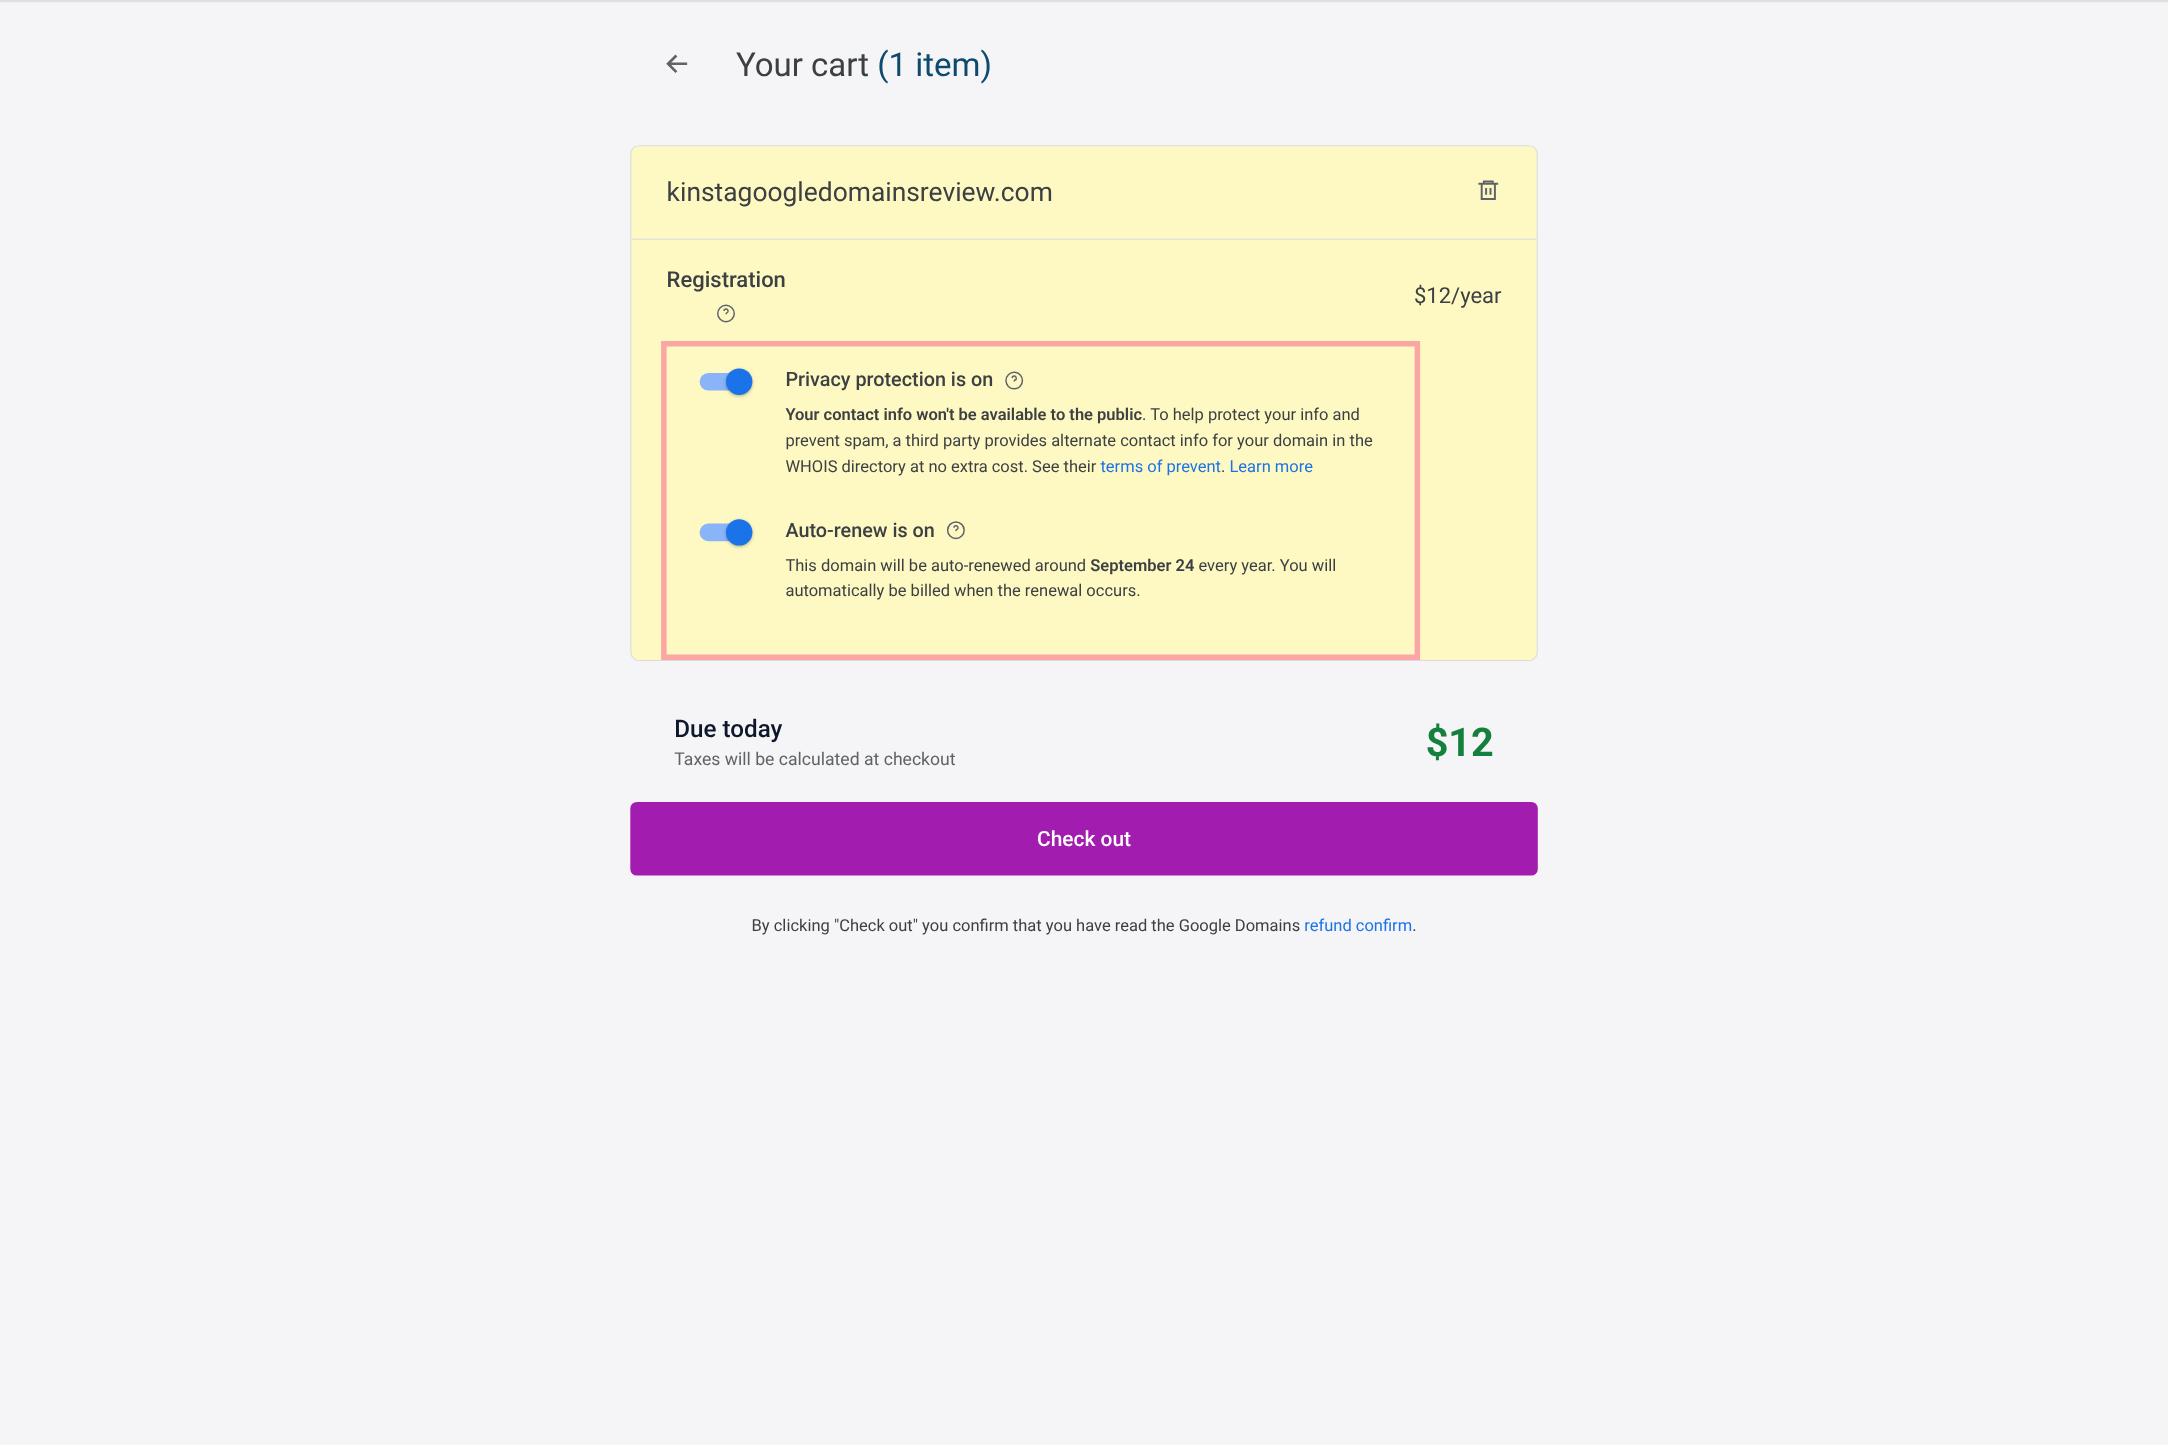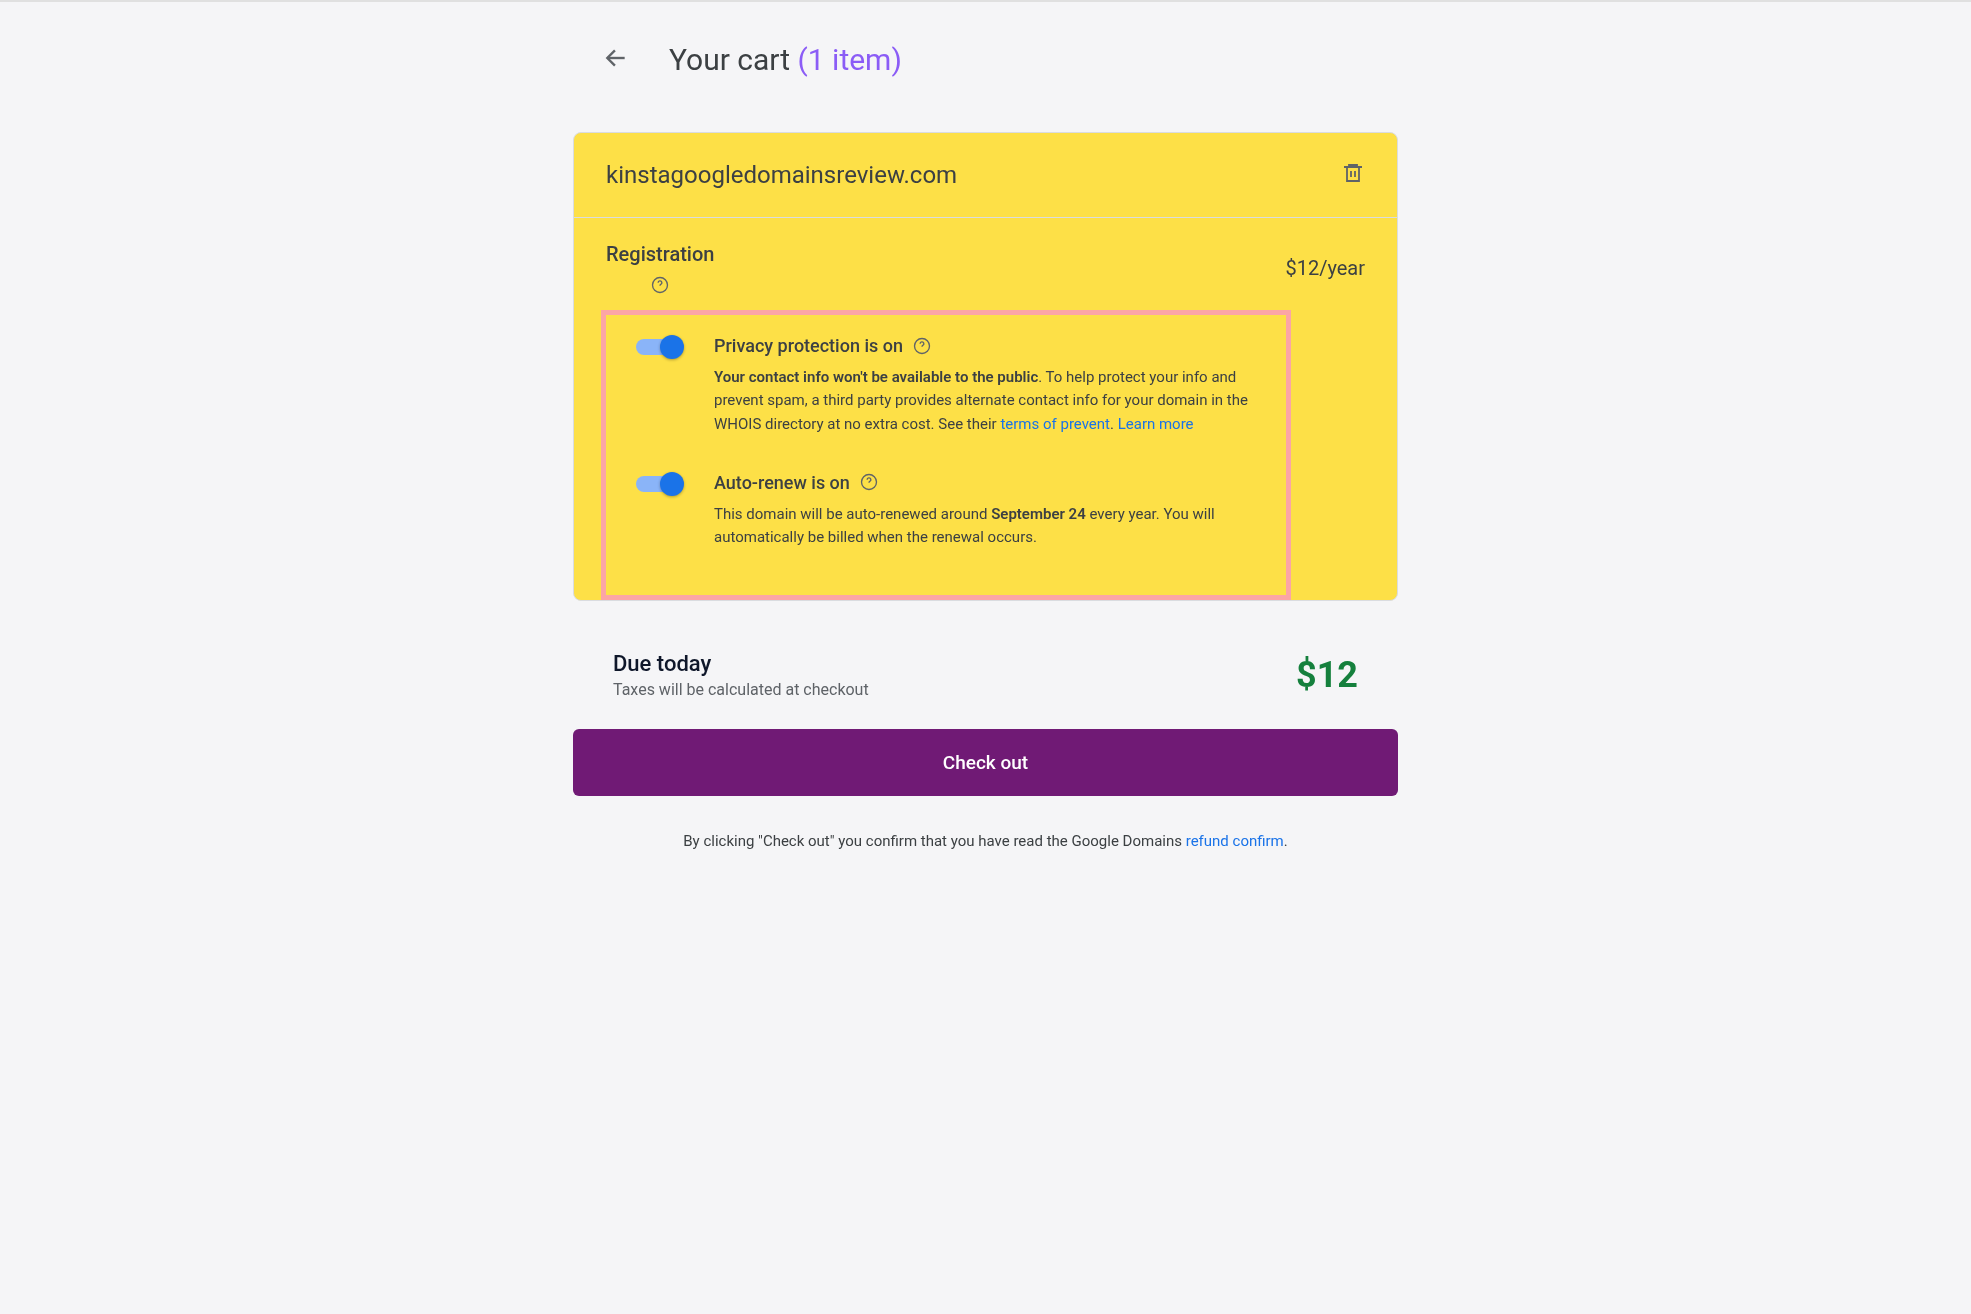--- a/index.html
+++ b/index.html
@@ -28,24 +28,24 @@
     .back-arrow {
       cursor: pointer;
       color: #5f6368;
     }
     .title {
       font-size: 30px;
       font-weight: 400;
       color: #3c4043;
     }
     .title-count {
-      color: #8b5cf6;
+      color: #0c4a6e;
     }
     .card {
-      background: #fde047;
+      background: #fef9c3;
       border: 1px solid #dadce0;
       border-radius: 8px;
       overflow: hidden;
       position: relative;
     }
     .domain-row {
       display: flex;
       justify-content: space-between;
       align-items: center;
       padding: 28px 32px;
@@ -161,21 +161,21 @@
       font-weight: 400;
       margin-top: 4px;
     }
     .due-amount {
       font-size: 36px;
       color: #15803d;
       font-weight: bold;
     }
     .checkout-btn {
       width: 100%;
-      background: #701a75;
+      background: #a21caf;
       color: #fff;
       border: none;
       border-radius: 6px;
       padding: 22px;
       font-size: 19px;
       font-weight: 500;
       cursor: pointer;
       font-family: inherit;
     }
     .disclaimer {

